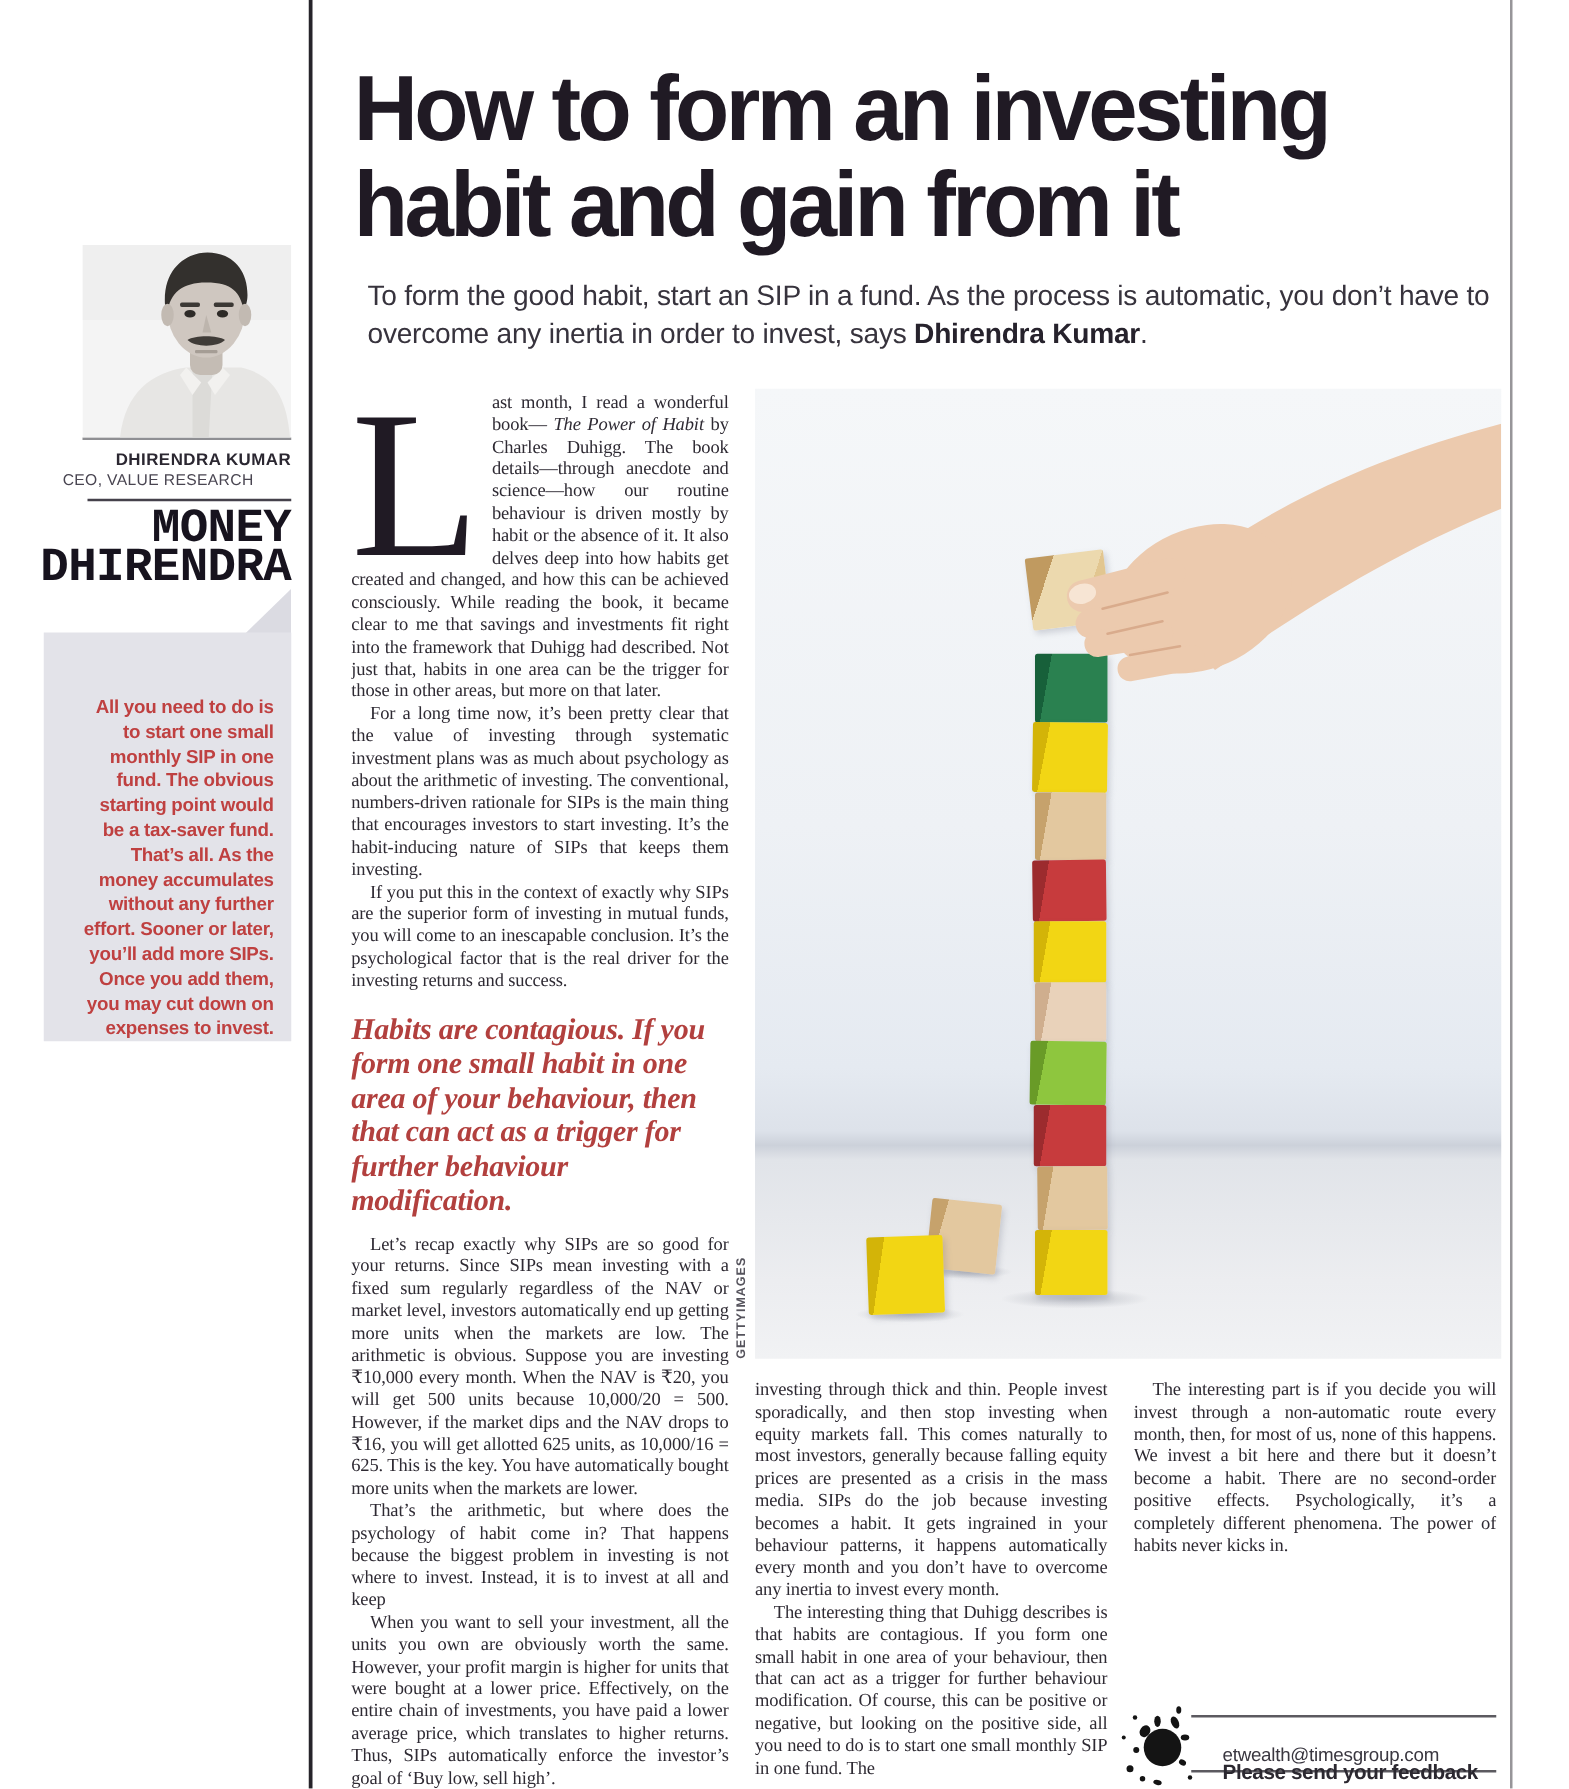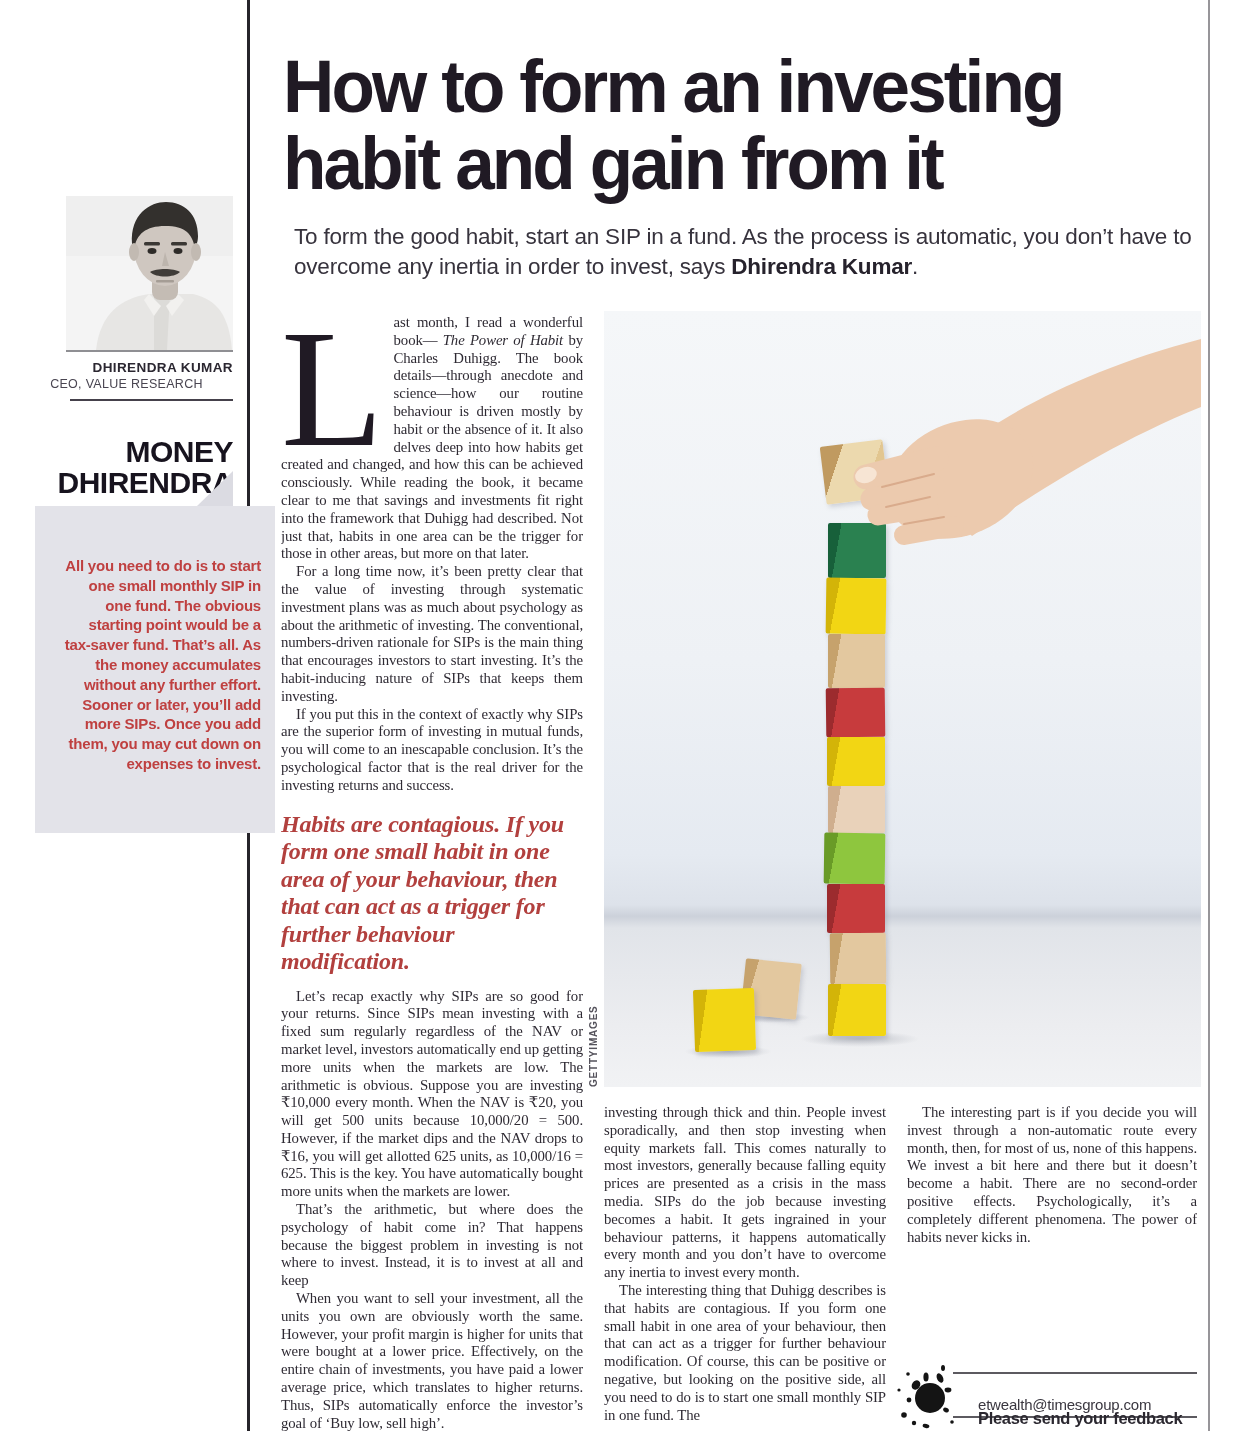--- a/index.html
+++ b/index.html
@@ -17,25 +17,25 @@
 
   
   .portrait { left:66px; top:196px; width:167px; height:156px; border-bottom:2px solid #8f8f93; }
   .author-name  { left:20px; top:360px; width:213px; text-align:right;
     font-family:"Liberation Sans",sans-serif; font-weight:bold; font-size:13.5px;
     letter-spacing:.4px; color:#2b2731; }
   .author-title { left:20px; top:377px; width:213px; text-align:center;
     font-family:"Liberation Sans",sans-serif; font-size:12.5px; letter-spacing:.3px; color:#494551; }
   .sidebar-divider { left:70px; top:399px; width:163px; height:2px; background:#45414b; }
   .column-name { left:10px; top:408px; width:223px; text-align:right;
-    font-family:Liberation Sans, sans-serif; font-weight:bold; font-size:30px;
-    line-height:31px; letter-spacing:-.5px; color:#17131e;margin-top:28px; }
+    font-family:Liberation Mono, monospace; font-weight:bold; font-size:38px;
+    line-height:31px; letter-spacing:-.5px; color:#17131e; }
   .bubble-tail { left:196px; top:471px; width:37px; height:36px; background:#dbdbe2;
     clip-path:polygon(100% 0, 100% 100%, 0 100%); }
-  .callout-box { left:35px; top:506px; width:240px; height:327px; background:#e3e3e9; }
+  .callout-box { left:35px; top:506px; width:198px; height:327px; background:#e3e3e9; }
   .callout-text { padding:50px 14px 0 24px; text-align:right;
     font-family:"Liberation Sans",sans-serif; font-weight:bold; font-size:15px;
     line-height:19.8px; letter-spacing:-.2px; color:#bf4040; }
 
   
   .headline { left:283px; top:48px; width:940px;
     font-family:"Liberation Sans",sans-serif; font-weight:bold; font-size:74px;
     line-height:77px; letter-spacing:-3px; color:#201a24;
     transform:scaleX(.96); transform-origin:left top; }
   .subtitle { left:294px; top:222px; width:905px;

